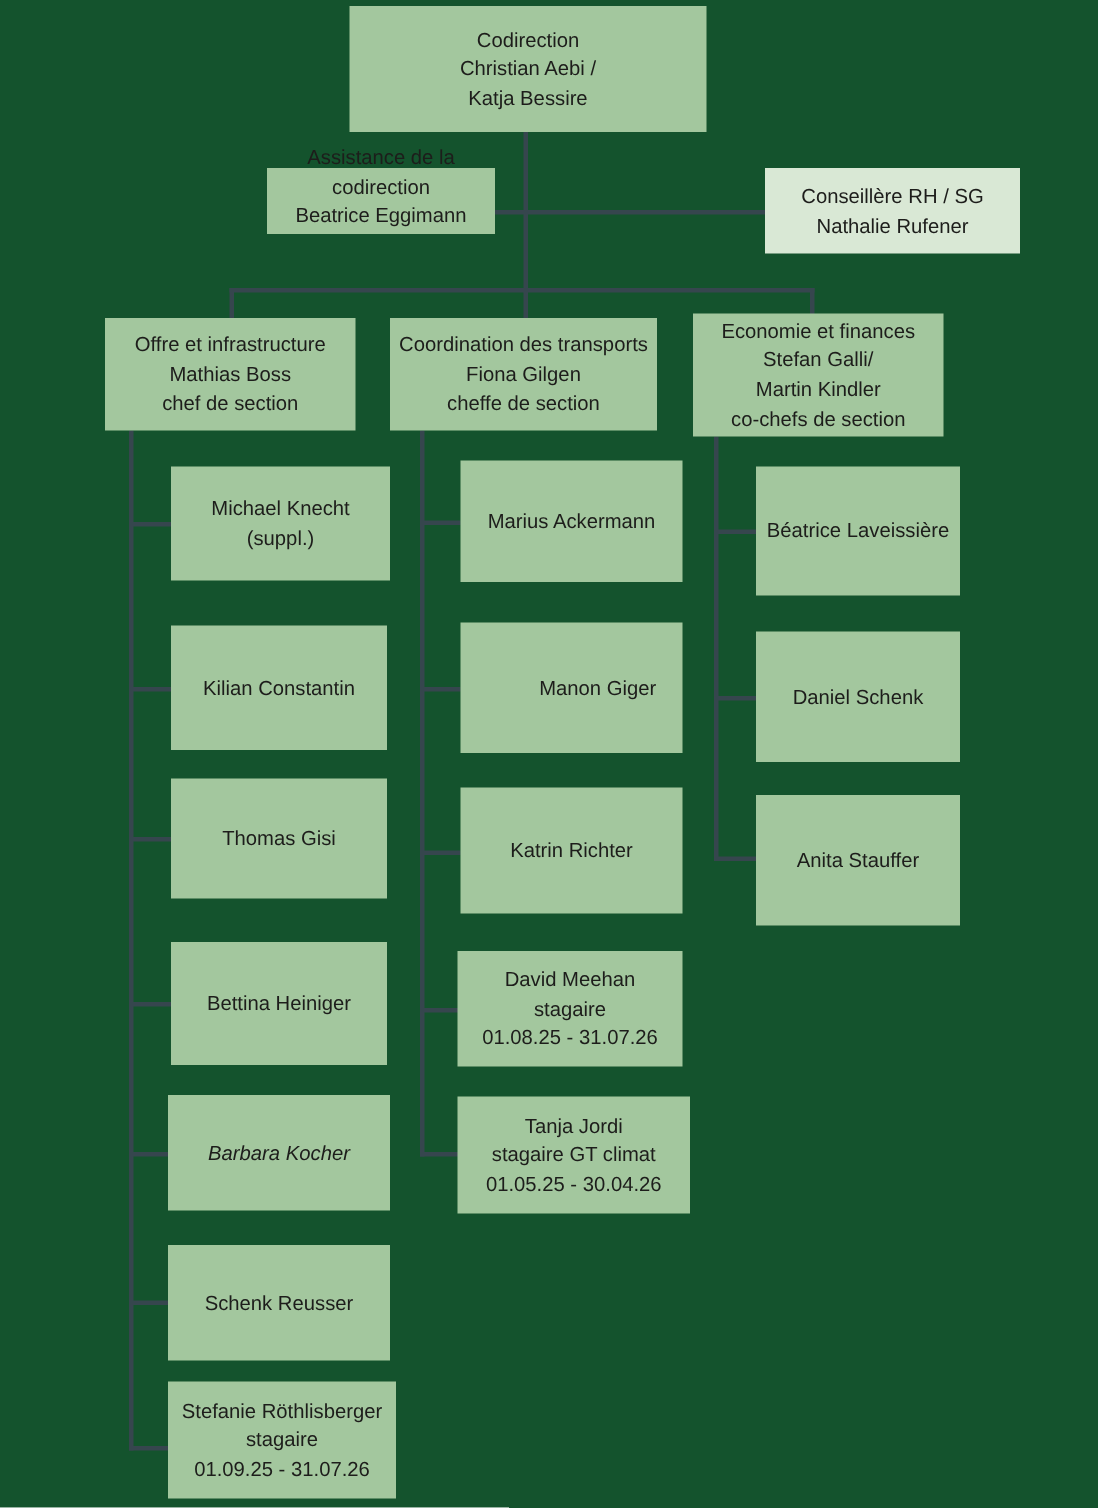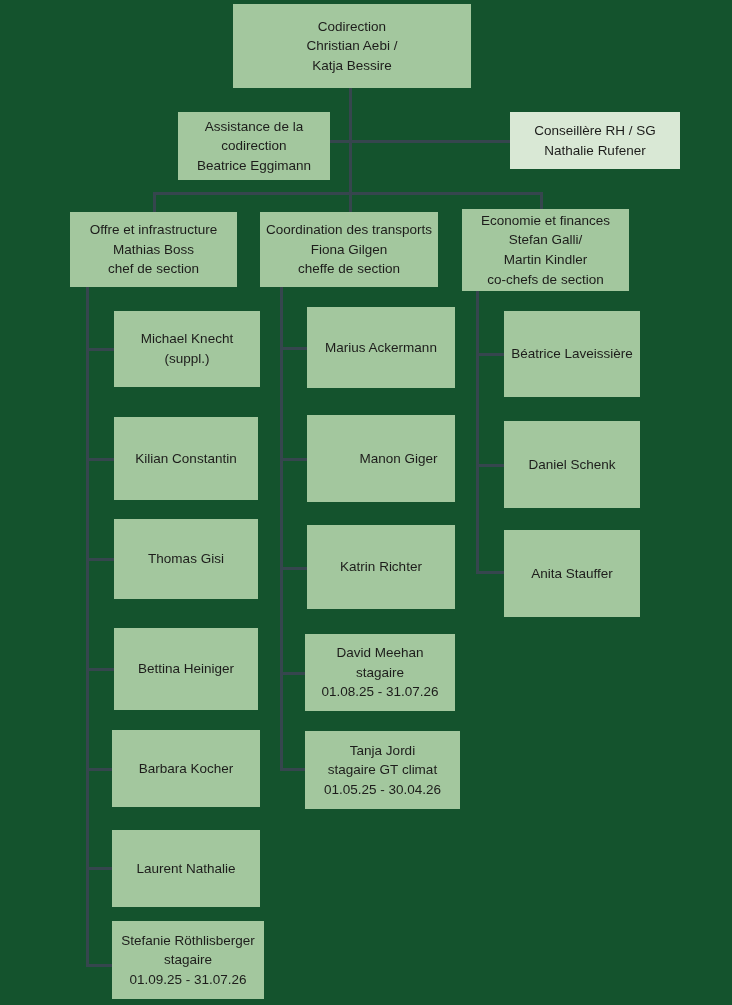--- a/index.html
+++ b/index.html
@@ -82,21 +82,21 @@
   <div class="conn hline" style="left:476px; top:353px; width:28px;"></div>
   <div class="conn hline" style="left:476px; top:464px; width:28px;"></div>
   <div class="conn hline" style="left:476px; top:571px; width:28px;"></div>
 
   <div class="node" style="left:233px; top:4px; width:238px; height:84px;">
     <span class="ln">Codirection</span>
     <span class="ln">Christian Aebi /</span>
     <span class="ln">Katja Bessire</span>
   </div>
 
-  <div class="node wrap" style="left:178px; top:112px; width:152px; height:68px;">
+  <div class="node wrap" style="left:178px; top:112px; width:152px; height:44px;justify-content:flex-end;">
     <span class="ln">Assistance de la codirection</span>
     <span class="ln">Beatrice Eggimann</span>
   </div>
 
   <div class="node light" style="left:510px; top:112px; width:170px; height:57px;">
     <span class="ln">Conseillère RH / SG</span>
     <span class="ln">Nathalie Rufener</span>
   </div>
 
   <div class="node" style="left:70px; top:212px; width:167px; height:75px;">
@@ -128,26 +128,26 @@
   </div>
 
   <div class="node" style="left:114px; top:519px; width:144px; height:80px;text-align:right;">
     <span class="ln">Thomas Gisi</span>
   </div>
 
   <div class="node" style="left:114px; top:628px; width:144px; height:82px;">
     <span class="ln">Bettina Heiniger</span>
   </div>
 
-  <div class="node" style="left:112px; top:730px; width:148px; height:77px;">
+  <div class="node" style="left:112px; top:730px; width:148px; height:77px;font-style:italic;">
     <span class="ln">Barbara Kocher</span>
   </div>
 
   <div class="node" style="left:112px; top:830px; width:148px; height:77px;">
-    <span class="ln">Laurent Nathalie</span>
+    <span class="ln">Schenk Reusser</span>
   </div>
 
   <div class="node" style="left:112px; top:921px; width:152px; height:78px;">
     <span class="ln">Stefanie Röthlisberger</span>
     <span class="ln">stagaire</span>
     <span class="ln">01.09.25 - 31.07.26</span>
   </div>
 
   <div class="node" style="left:307px; top:307px; width:148px; height:81px;">
     <span class="ln">Marius Ackermann</span>

